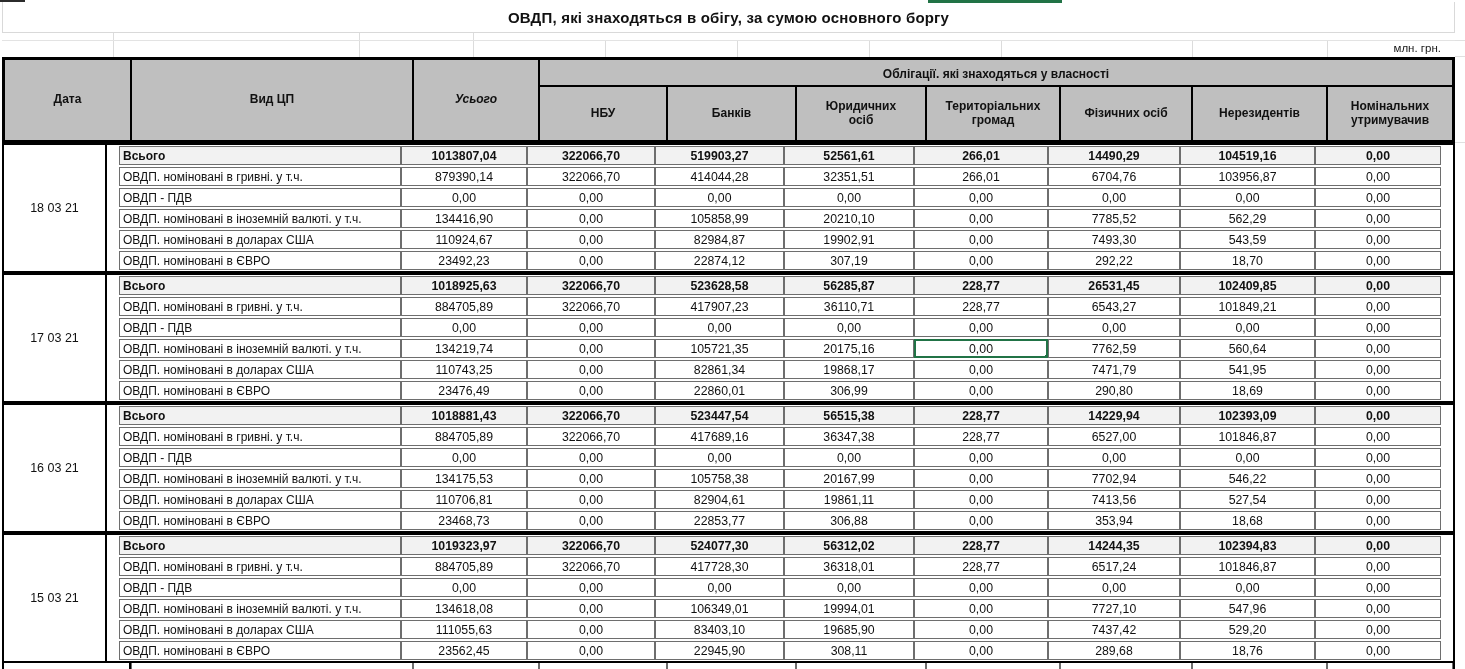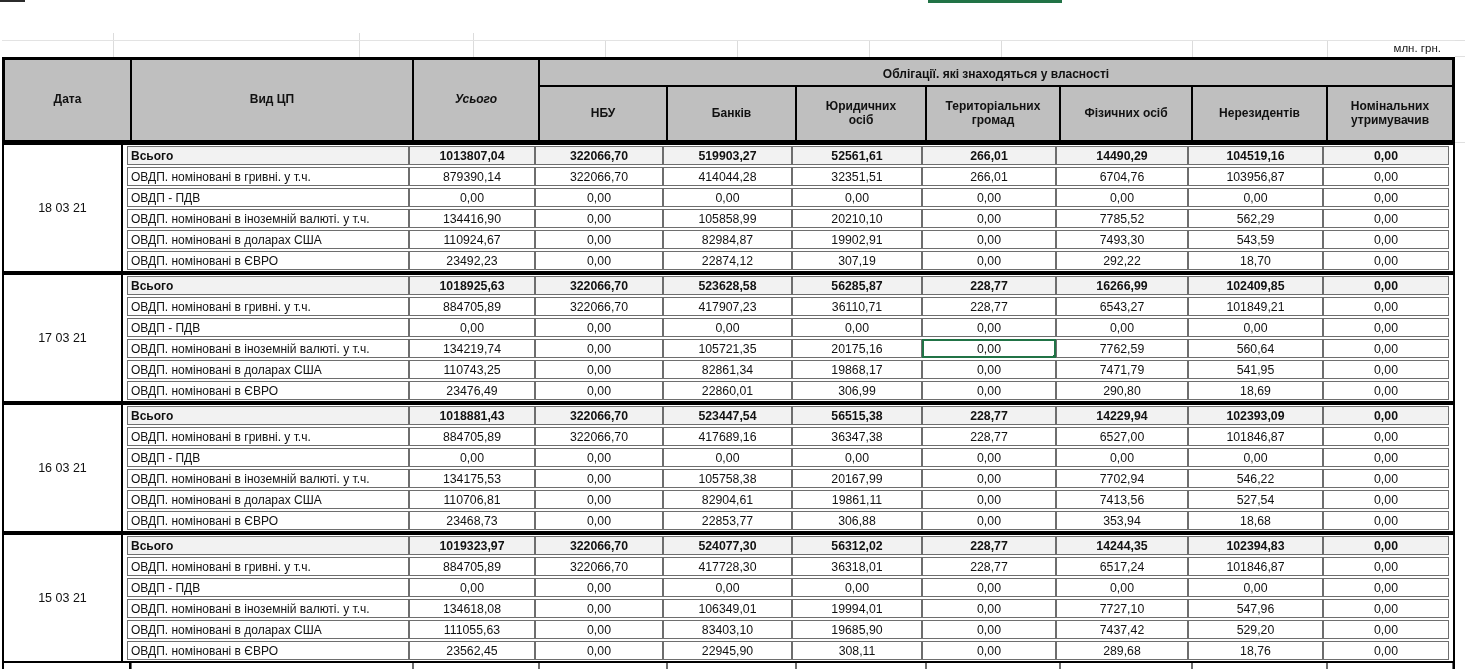--- a/index.html
+++ b/index.html
@@ -60,21 +60,21 @@
     border: 2px solid #000; background: #fff;
     display: flex;
   }
   .date-cell {
     width: 127px; border-right: 2px solid #000;
     display: flex; align-items: center; justify-content: center;
     font-size: 12.5px;
   }
   .rows {
     flex: 1; display: grid; grid-template-rows: repeat(6, 1fr);
-    row-gap: 2px; padding: 1px 4px;
+    row-gap: 2px; padding: 1px 12px;
   }
   .srow {
     display: grid;
     grid-template-columns: 282px 126px 128px 129px 130px 134px 132px 135px 126px;
   }
   .cell {
     border: 1px solid #6e6e6e; background: #fff;
     font-size: 12.3px; display: flex; align-items: center; justify-content: center;
     white-space: nowrap; overflow: hidden; position: relative;
   }
@@ -100,20 +100,23 @@
   .right-strip-line { position: absolute; left: 1455px; width: 10px; height: 1px; background: #e0e0e0; }
 </style>
 </head>
 <body>
 
 <div class="sheet">
 
   <div class="top-left-mark"></div>
   <div class="top-selection-edge" style="background: rgb(33, 115, 70);"></div>
 
+  <div class="title-row">
+    <span>ОВДП, які знаходяться в обігу, за сумою основного боргу</span>
+  </div>
 
   <div class="thin-row r1">
     <div class="vgrid" style="left:111px"></div>
     <div class="vgrid" style="left:357px"></div>
     <div class="vgrid" style="left:471px"></div>
   </div>
 
   <div class="thin-row r2">
     <div class="vgrid" style="left:111px"></div>
     <div class="vgrid" style="left:357px"></div>
@@ -217,21 +220,21 @@
       <div class="section" style="top: 273px;">
         <div class="date-cell">17 03 21</div>
         <div class="rows">
           <div class="srow total">
             <div class="cell label">Всього</div>
             <div class="cell num">1018925,63</div>
             <div class="cell num">322066,70</div>
             <div class="cell num">523628,58</div>
             <div class="cell num">56285,87</div>
             <div class="cell num">228,77</div>
-            <div class="cell num">16266,99</div>
+            <div class="cell num">26531,45</div>
             <div class="cell num">102409,85</div>
             <div class="cell num">0,00</div>
           </div>
           <div class="srow">
             <div class="cell label">ОВДП. номіновані в гривні. у т.ч.</div>
             <div class="cell num">884705,89</div>
             <div class="cell num">322066,70</div>
             <div class="cell num">417907,23</div>
             <div class="cell num">36110,71</div>
             <div class="cell num">228,77</div>

